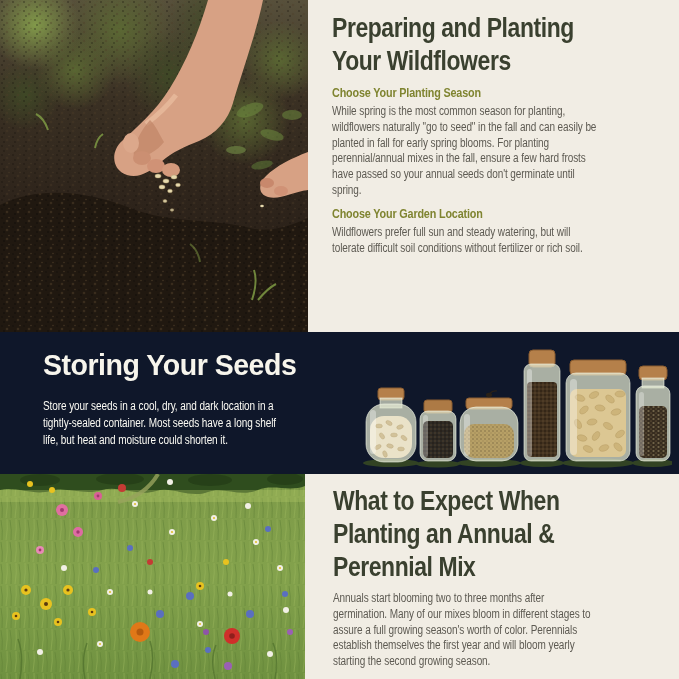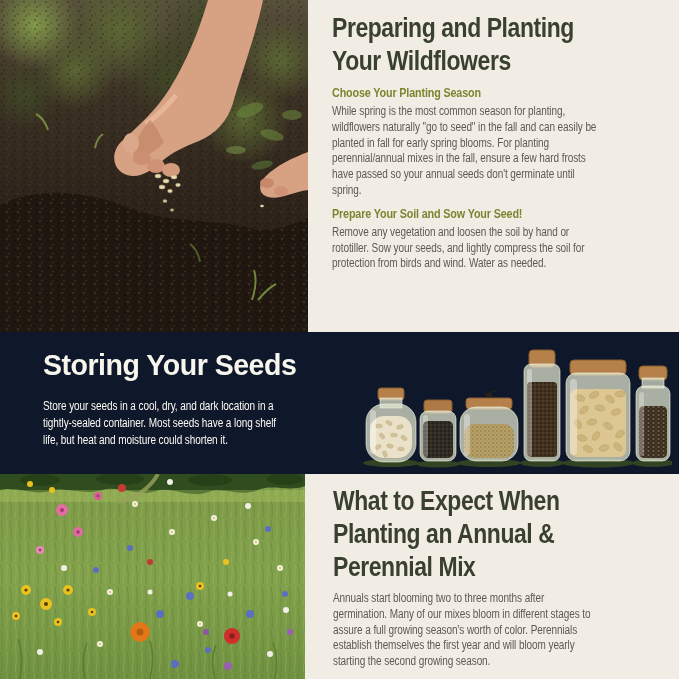--- a/index.html
+++ b/index.html
@@ -136,24 +136,23 @@
     <div class="item">
       <p class="sub">Choose Your Planting Season</p>
       <p class="body">While spring is the most common season for planting,
 wildflowers naturally "go to seed" in the fall and can easily be
 planted in fall for early spring blooms. For planting
 perennial/annual mixes in the fall, ensure a few hard frosts
 have passed so your annual seeds don't germinate until
 spring.</p>
     </div>
     <div class="item">
-      <p class="sub">Prepare Your Soil and Sow Your Seed!</p>
-      <p class="body">Remove any vegetation and loosen the soil by hand or
-rototiller. Sow your seeds, and lightly compress the soil for
-protection from birds and wind. Water as needed.</p>
+      <p class="sub">Choose Your Garden Location</p>
+      <p class="body">Wildflowers prefer full sun and steady watering, but will
+tolerate difficult soil conditions without fertilizer or rich soil.</p>
     </div>
   </div>
 
   <div class="band">
     <h2 class="band-h2">Storing Your Seeds</h2>
     <p class="band-body">Store your seeds in a cool, dry, and dark location in a
 tightly-sealed container. Most seeds have a long shelf
 life, but heat and moisture could shorten it.</p>
 
     <div class="jars">

